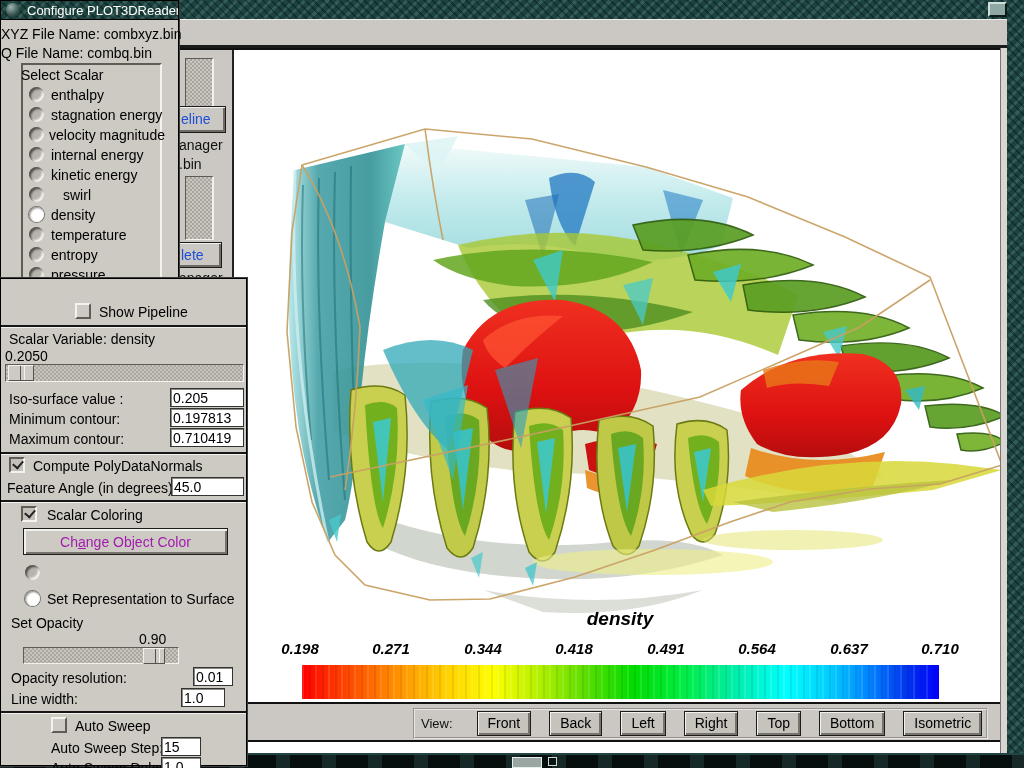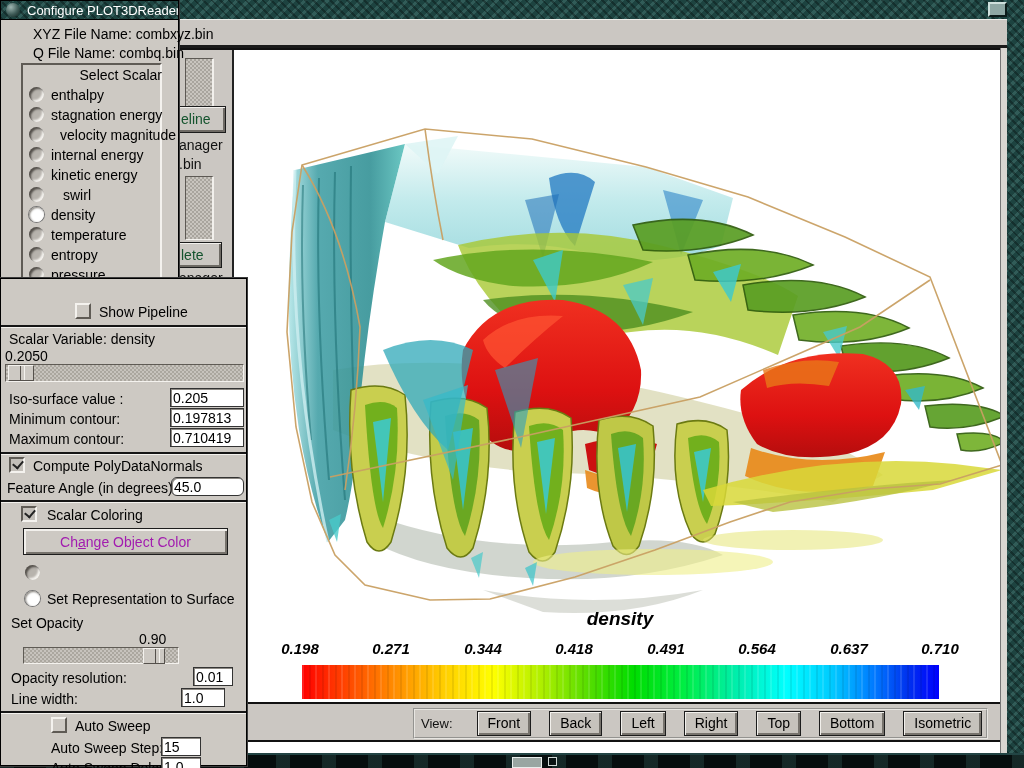--- a/index.html
+++ b/index.html
@@ -34,21 +34,21 @@
     border-left:1px solid #777; z-index:2; }
 
   
   #left-panel { left:172px; top:50px; width:62px; height:652px; background:#cbc7c2;
     border-right:2px solid #222; z-index:2; }
   .mini-slider { position:absolute; width:29px;
     background-image:repeating-conic-gradient(#c9c5bf 0% 25%, #a9a59e 0% 50%);
     background-size:4px 4px;
     border-top:1px solid #5d5954; border-left:1px solid #5d5954;
     border-right:2px solid #f2f0ec; border-bottom:1px solid #f2f0ec; }
-  .frag-btn { position:absolute; background:#cbc7c2; color:#14532d; font-size:14px;
+  .frag-btn { position:absolute; background:#cbc7c2; color:#1d4ed8; font-size:14px;
     text-align:left; padding:4px 2px 0 4px;
     border:1px solid #1c1c1c;
     box-shadow:inset 1px 1px 0 #f2f0ec, inset -2px -2px 0 #6e6a64; }
   .frag-text { position:absolute; color:#111; font-size:14px; white-space:nowrap; }
 
   
   #render-svg { left:233px; top:50px; width:770px; height:650px; z-index:1; }
   #legend-title { left:520px; top:608px; width:200px; text-align:center;
     font-size:19px; font-weight:bold; font-style:italic; color:#000; z-index:1; }
   .legend-tick { position:absolute; top:640px; width:62px; text-align:center;
@@ -88,21 +88,21 @@
     background-image:
       repeating-linear-gradient(45deg, rgba(0,0,0,.30) 0 2px, transparent 2px 6px),
       repeating-linear-gradient(-45deg, rgba(96,150,144,.30) 0 3px, transparent 3px 8px);
     border-bottom:1px solid #000; }
   .win-icon { position:absolute; left:5px; top:2px; width:14px; height:14px; border-radius:50%;
     background:radial-gradient(circle at 35% 30%, #9fb6b2, #3d5a56 55%, #0d1c1a); }
   #dlg-plot3d { left:0; top:0; width:179px; height:296px; z-index:5; }
   #dlg-iso    { left:0; top:278px; width:247px; height:488px; z-index:10; }
 
   .dlg-label { position:absolute; color:#000; font-size:14px; white-space:nowrap; }
-  .center { text-align:right;padding-left:32px; }
+  .center { text-align:left; }
 
   .groupbox { position:absolute; border-top:2px solid #5f5b55; border-left:2px solid #5f5b55;
     border-right:2px solid #f4f2ee; border-bottom:2px solid #f4f2ee; }
 
   .radio { position:absolute; width:15px; height:15px; border-radius:50%; background:#b7b3ad;
     box-shadow:inset 2px 2px 2px #55514c, inset -2px -2px 2px #f4f2ee; }
   .radio.selected { background:#fff;
     box-shadow:inset 1px 1px 2px #8a867f, inset -1px -1px 1px #fff, 0 0 0 1px #777; }
   .checkbox { position:absolute; width:16px; height:16px; background:#cdc9c3;
     border-top:2px solid #f4f2ee; border-left:2px solid #f4f2ee;
@@ -307,21 +307,21 @@
   <div class="dlg-label center" style="left:0; top:25px; width:179px;">XYZ File Name: combxyz.bin</div>
   <div class="dlg-label center" style="left:0; top:44px; width:179px;">Q File Name: combq.bin</div>
   <div class="groupbox" style="left:20px; top:62px; width:141px; height:232px;"></div>
   <div class="dlg-label center" style="left:20px; top:66px; width:141px;">Select Scalar</div>
 
   <div class="radio" style="left:28px; top:86px;"></div>
   <div class="dlg-label" style="left:50px; top:86px;">enthalpy</div>
   <div class="radio" style="left:28px; top:106px;"></div>
   <div class="dlg-label" style="left:50px; top:106px;text-align:right;">stagnation energy</div>
   <div class="radio" style="left:28px; top:126px;"></div>
-  <div class="dlg-label" style="left:59px; top:126px;">velocity magnitude</div>
+  <div class="dlg-label" style="left:48px; top:126px;">velocity magnitude</div>
   <div class="radio" style="left:28px; top:146px;"></div>
   <div class="dlg-label" style="left:50px; top:146px;">internal energy</div>
   <div class="radio" style="left:28px; top:166px;"></div>
   <div class="dlg-label" style="left:50px; top:166px;">kinetic energy</div>
   <div class="radio" style="left:28px; top:186px;"></div>
   <div class="dlg-label" style="left:62px; top:186px;">swirl</div>
   <div class="radio selected" style="left:28px; top:206px;"></div>
   <div class="dlg-label" style="left:50px; top:206px;">density</div>
   <div class="radio" style="left:28px; top:226px;"></div>
   <div class="dlg-label" style="left:50px; top:226px;">temperature</div>
@@ -347,21 +347,21 @@
   <input class="tfield" readonly="" style="left: 169px; top: 109px; width: 74px;" value="0.205">
   <div class="dlg-label" style="left:8px; top:132px;">Minimum contour:</div>
   <input class="tfield" readonly="" style="left: 169px; top: 129px; width: 74px;" value="0.197813">
   <div class="dlg-label" style="left:8px; top:152px;">Maximum contour:</div>
   <input class="tfield" readonly="" style="left: 169px; top: 149px; width: 74px;" value="0.710419">
 
   <div class="section-ridge" style="top:173px;"></div>
   <div class="checkbox checked" style="left:8px; top:178px;"></div>
   <div class="dlg-label" style="left:32px; top:179px;">Compute PolyDataNormals</div>
   <div class="dlg-label" style="left:6px; top:201px;">Feature Angle (in degrees):</div>
-  <input class="tfield" readonly="" style="left: 170px; top: 198px; width: 73px; border-radius: 6px;" value="45.0">
+  <input class="tfield" readonly="" style="left: 170px; top: 198px; width: 73px;" value="45.0">
 
   <div class="section-ridge" style="top:221px;"></div>
   <div class="checkbox checked" style="left:20px; top:227px;"></div>
   <div class="dlg-label" style="left:46px; top:228px;">Scalar Coloring</div>
 
   <div class="push-btn" style="left:22px; top:249px; width:205px; height:27px; padding-top:5px;">
     <span>Ch</span><u>a</u><span>nge Object Color</span>
   </div>
 
   <div class="radio" style="left:24px; top:286px;"></div>

